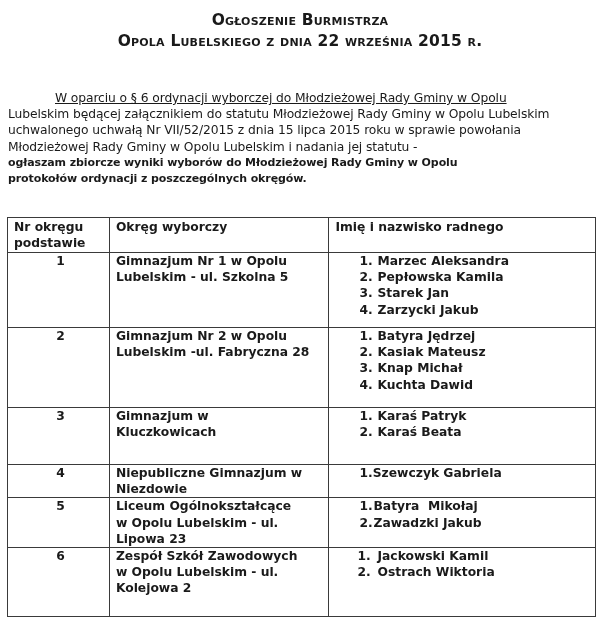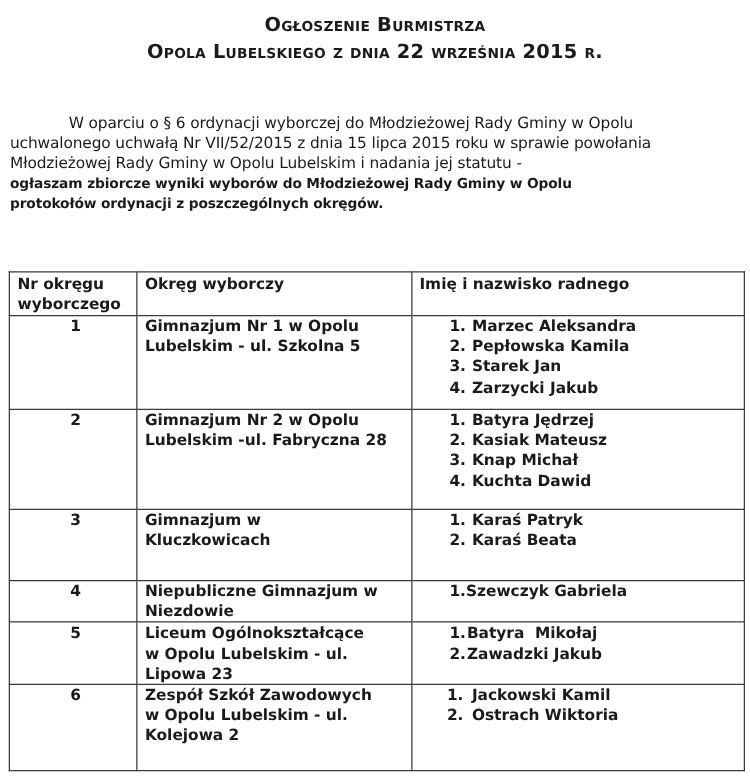--- a/index.html
+++ b/index.html
@@ -32,21 +32,21 @@
     .intro {
       position: absolute;
       left: 8px;
       top: 90px;
       width: 590px;
       font-size: 12.3px;
       line-height: 16.2px;
       letter-spacing: -0.1px;
     }
     .intro p { margin: 0; }
-    .intro .indent { padding-left: 47px; }
+    .intro .indent { padding-left: 47px; text-decoration: underline; }
     .intro .bold {
       font-weight: bold;
       font-size: 11px;
     }
 
     table.results {
       position: absolute;
       left: 7px;
       top: 217px;
       width: 589px;
@@ -103,37 +103,38 @@
     td.cand.wide .idx { width: 20px; }
   </style>
 </head>
 <body>
 
 <div class="title l1">Ogłoszenie  Burmistrza</div>
 <div class="title l2">Opola Lubelskiego z dnia 22 września 2015 r.</div>
 
 <div class="intro">
   <p class="indent">W oparciu o § 6 ordynacji wyborczej do Młodzieżowej Rady Gminy w Opolu</p>
+  <p>Lubelskim będącej załącznikiem do statutu Młodzieżowej Rady Gminy w Opolu Lubelskim</p>
   <p>uchwalonego uchwałą Nr VII/52/2015 z dnia 15 lipca 2015 roku w sprawie powołania</p>
   <p>Młodzieżowej Rady Gminy w Opolu Lubelskim i nadania jej statutu -</p>
   <p class="bold">ogłaszam zbiorcze wyniki wyborów do Młodzieżowej Rady Gminy w Opolu</p>
   <p class="bold">protokołów ordynacji z poszczególnych okręgów.</p>
 </div>
 
 <table class="results">
   <colgroup>
     <col class="c1">
       <col class="c2">
       <col class="c3">
   </colgroup>
   <tbody>
       <tr class="hdr">
     <th>
       <div>Nr okręgu</div>
-      <div>wyborczego</div>
+      <div>podstawie</div>
     </th>
     <th>
       <div>Okręg wyborczy</div>
     </th>
     <th>
       <div>Imię i nazwisko radnego</div>
     </th>
   </tr>
 
   <tr class="r1">

